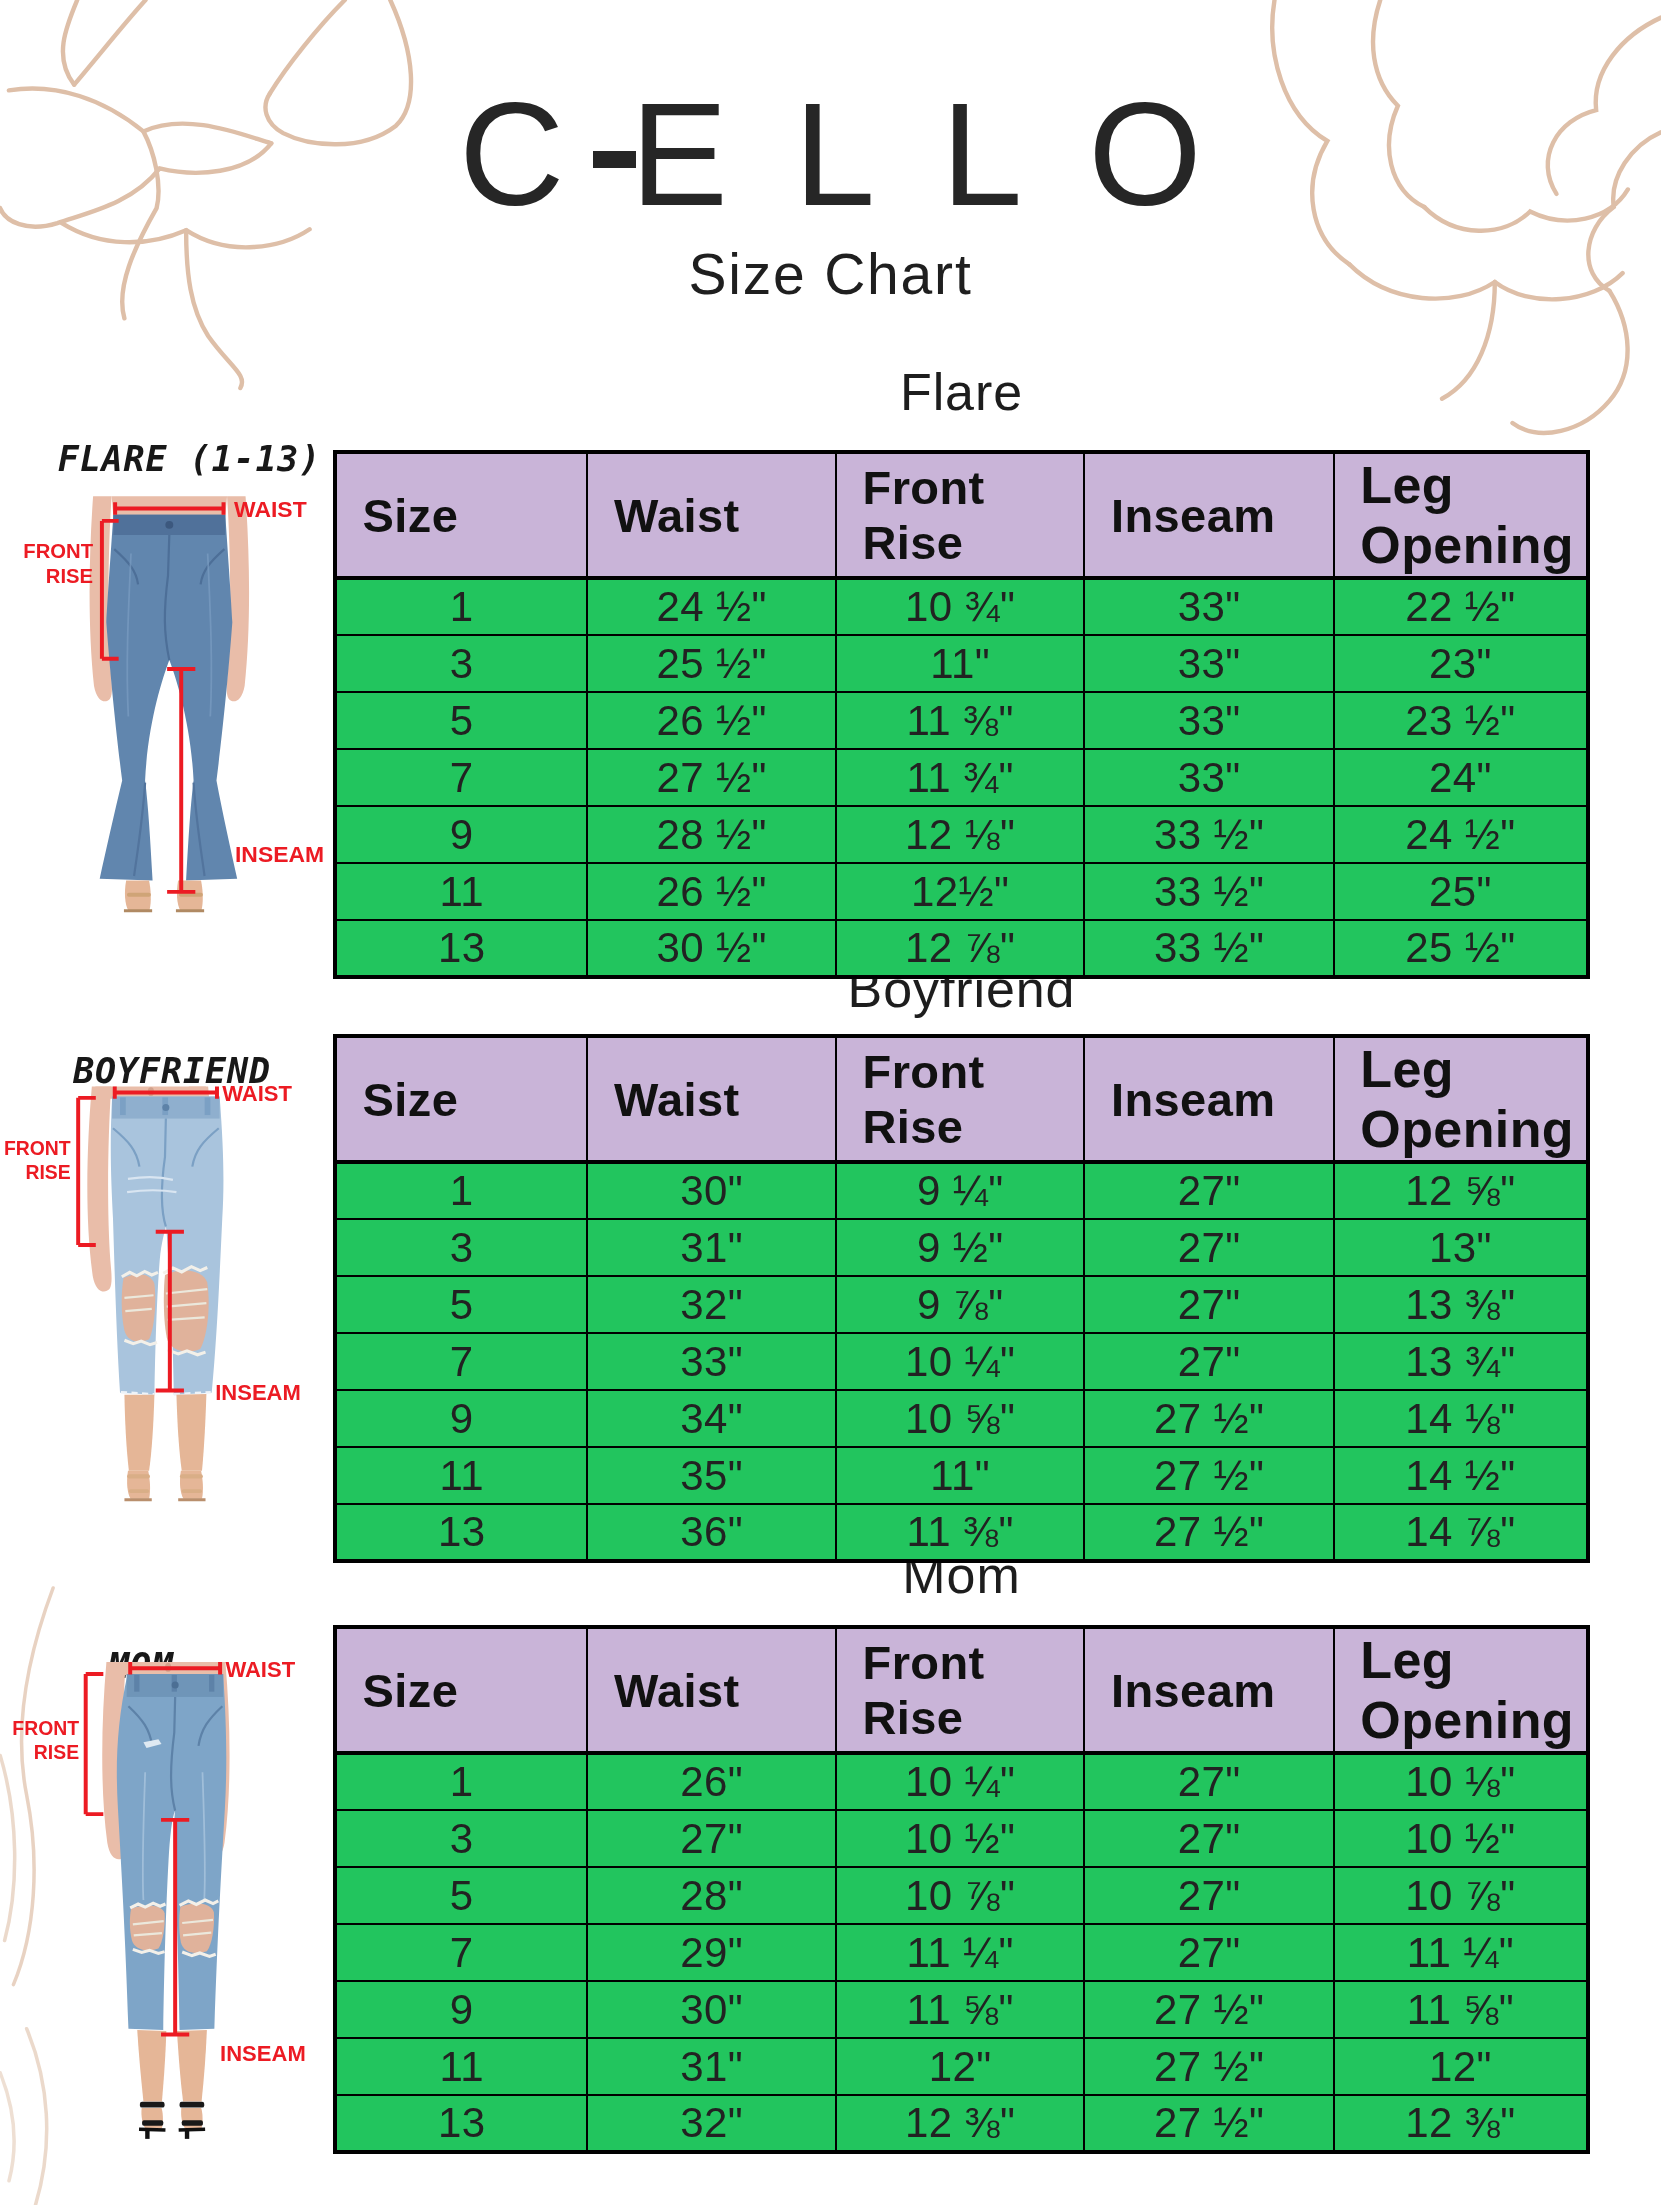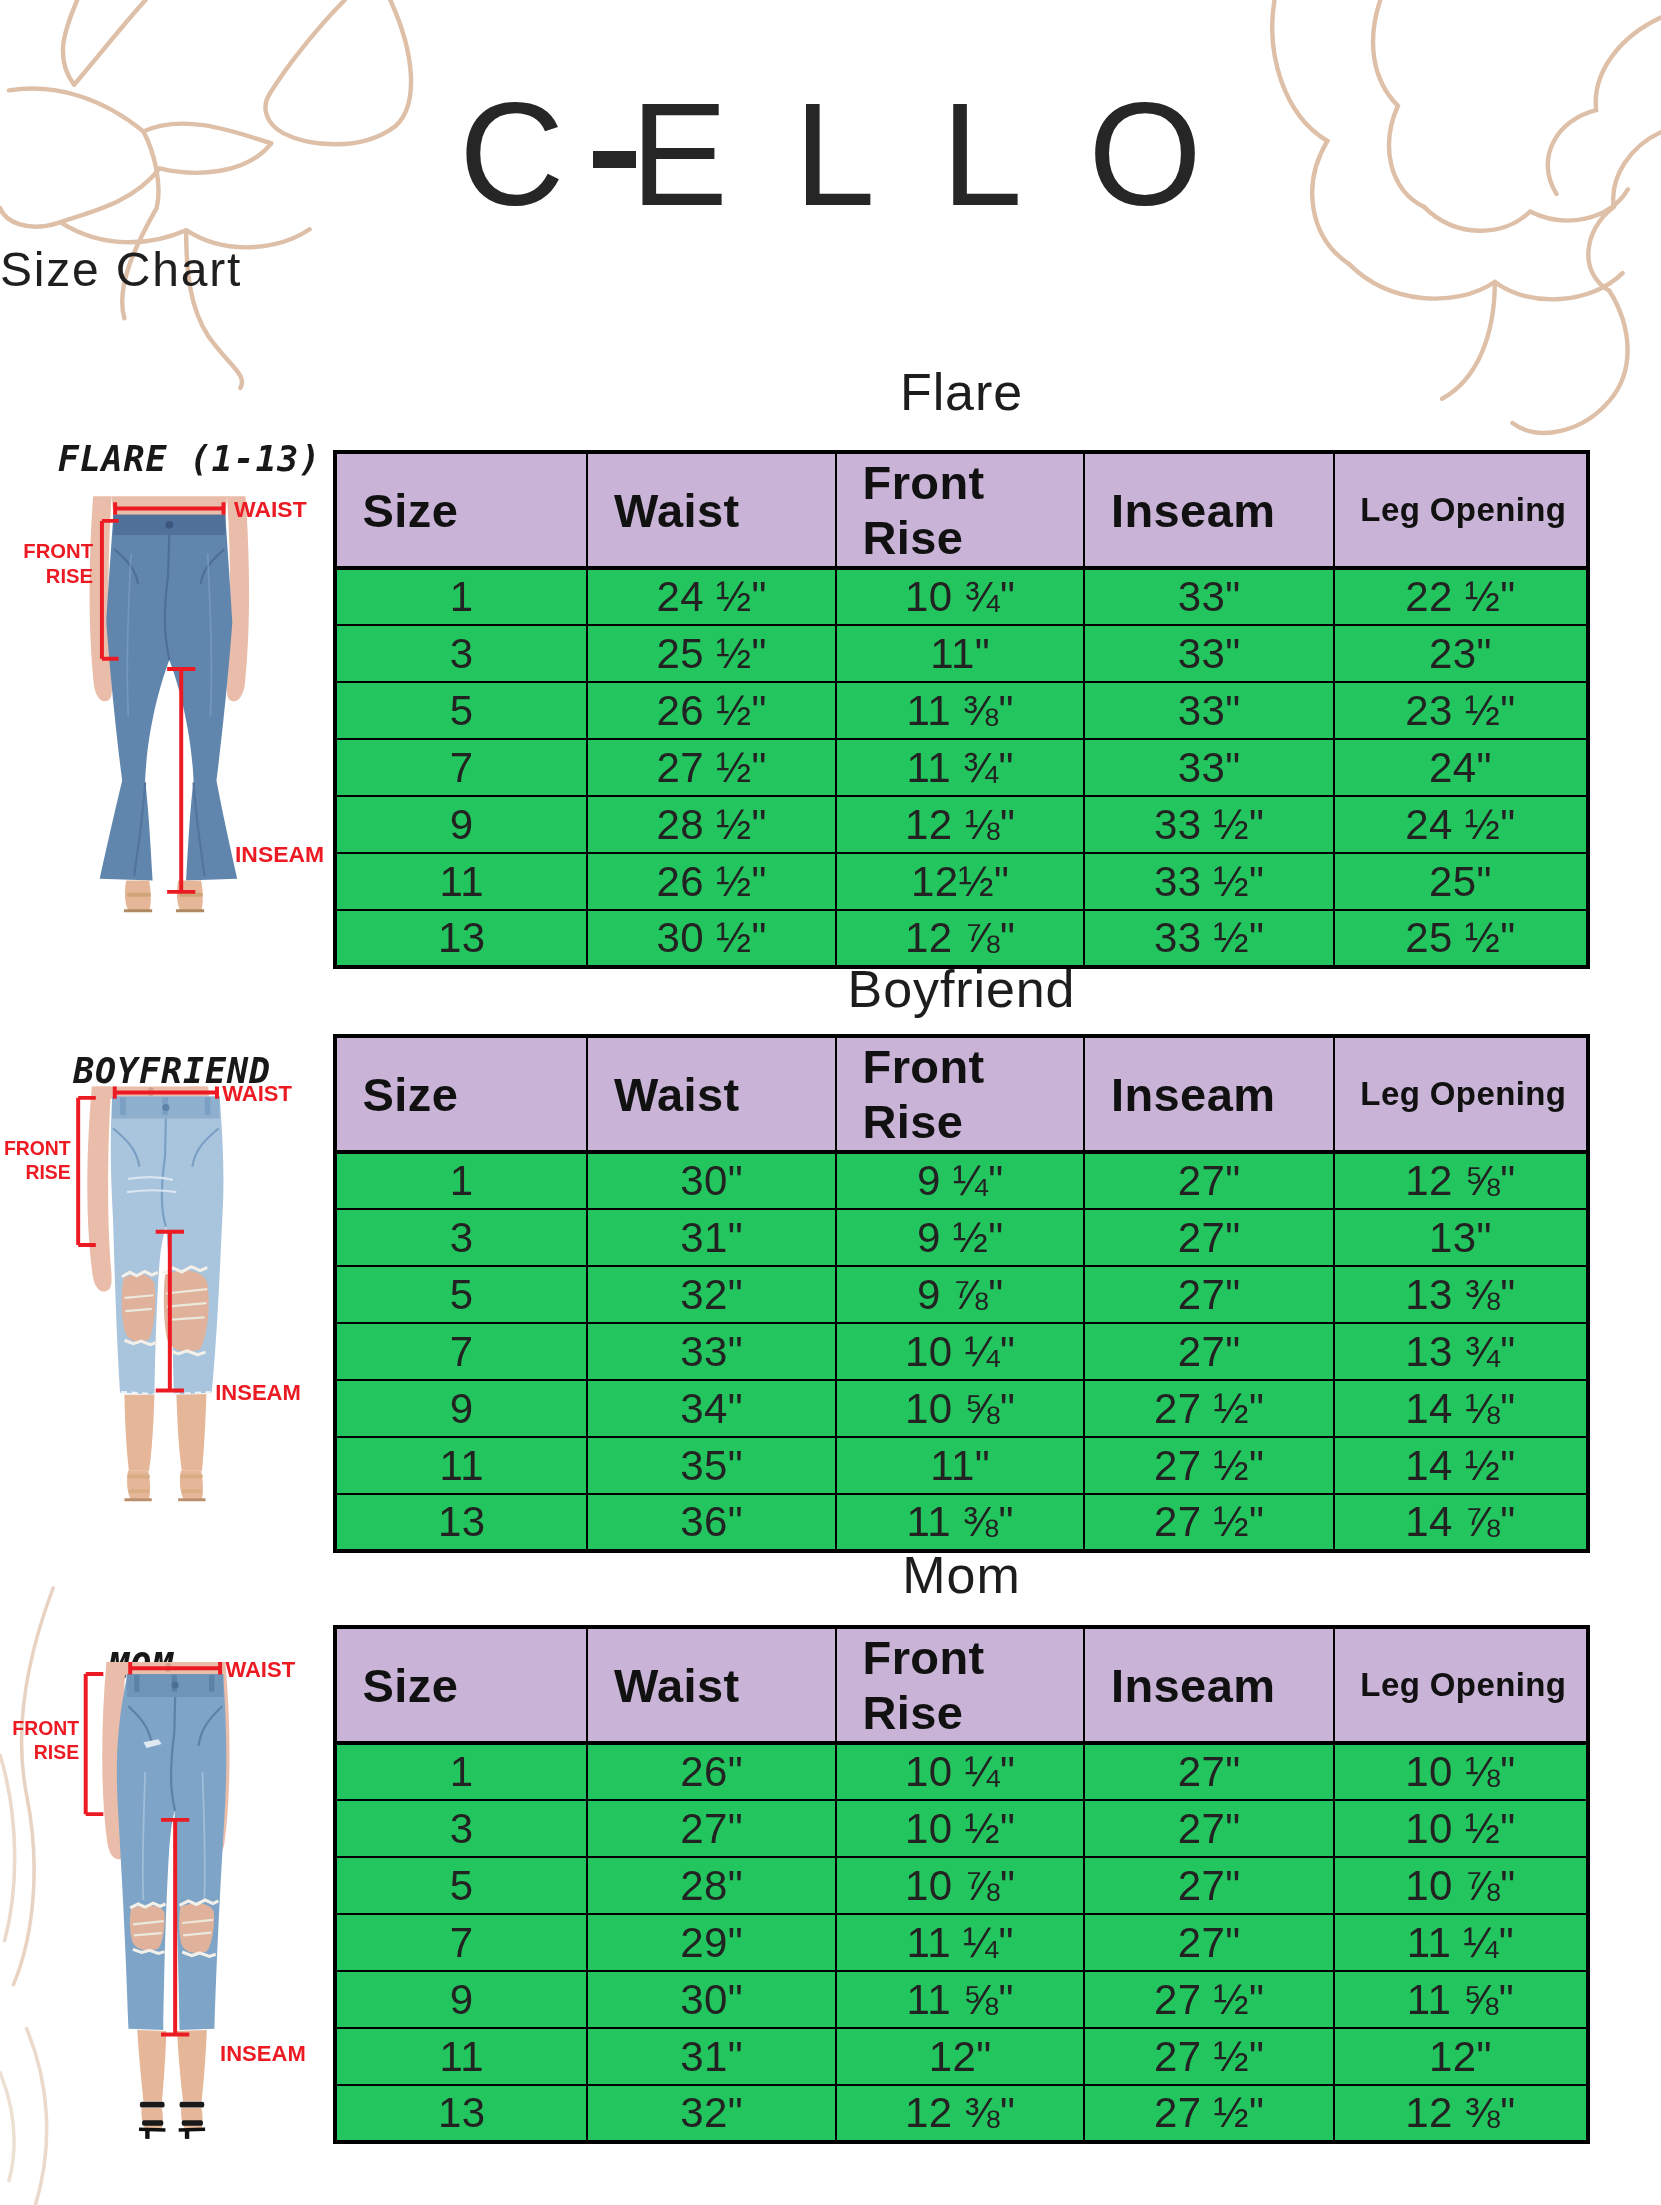--- a/index.html
+++ b/index.html
@@ -23,22 +23,22 @@
   .brand{
     position:absolute;top:82px;left:0;width:100%;
     display:flex;justify-content:center;gap:66px;
     font-size:146px;line-height:1;font-weight:400;color:#262626;letter-spacing:0;
   }
   .brand-letter{position:relative;display:inline-block;}
   .brand-letter.e::before{
     content:"";position:absolute;left:-0.26em;top:0.475em;width:0.30em;height:0.115em;background:#262626;
   }
   .subtitle{
-    position:absolute;top:246px;left:0;width:100%;text-align:left;
-    font-size:48px;line-height:1;font-weight:500;letter-spacing:1.8px;color:#1f1f1f;
+    position:absolute;top:246px;left:0;width:100%;text-align:center;
+    font-size:57px;line-height:1;font-weight:500;letter-spacing:1.8px;color:#1f1f1f;
   }
 
   
   .section-title{
     position:absolute;left:333px;width:1257px;text-align:center;
     font-size:52px;line-height:1;font-weight:500;color:#1d1d1d;letter-spacing:0.9px;
   }
   #flare-title{top:366px;}
   #boyfriend-title{top:963px;}
   #mom-title{top:1549px;}
@@ -53,21 +53,21 @@
   #boyfriend-table{top:1034px;}
   #mom-table{top:1625px;}
   .size-table th{
     background:var(--header-purple);
     border:2.2px solid var(--table-border);
     border-bottom:4.4px solid var(--table-border);
     height:65px;
     font-size:47px;font-weight:700;color:#111;
     text-align:left;padding-left:25.6px;letter-spacing:0.4px;
   }
-  .size-table th:last-child{font-size:33px;}
+  .size-table th:last-child{font-size:52px;}
   .size-table td{
     border:2.2px solid var(--table-border);
     height:57px;
     font-size:42px;font-weight:400;color:#222;
     text-align:center;vertical-align:middle;letter-spacing:0.4px;
   }
 
   
   .figure-label{
     position:absolute;text-align:center;

